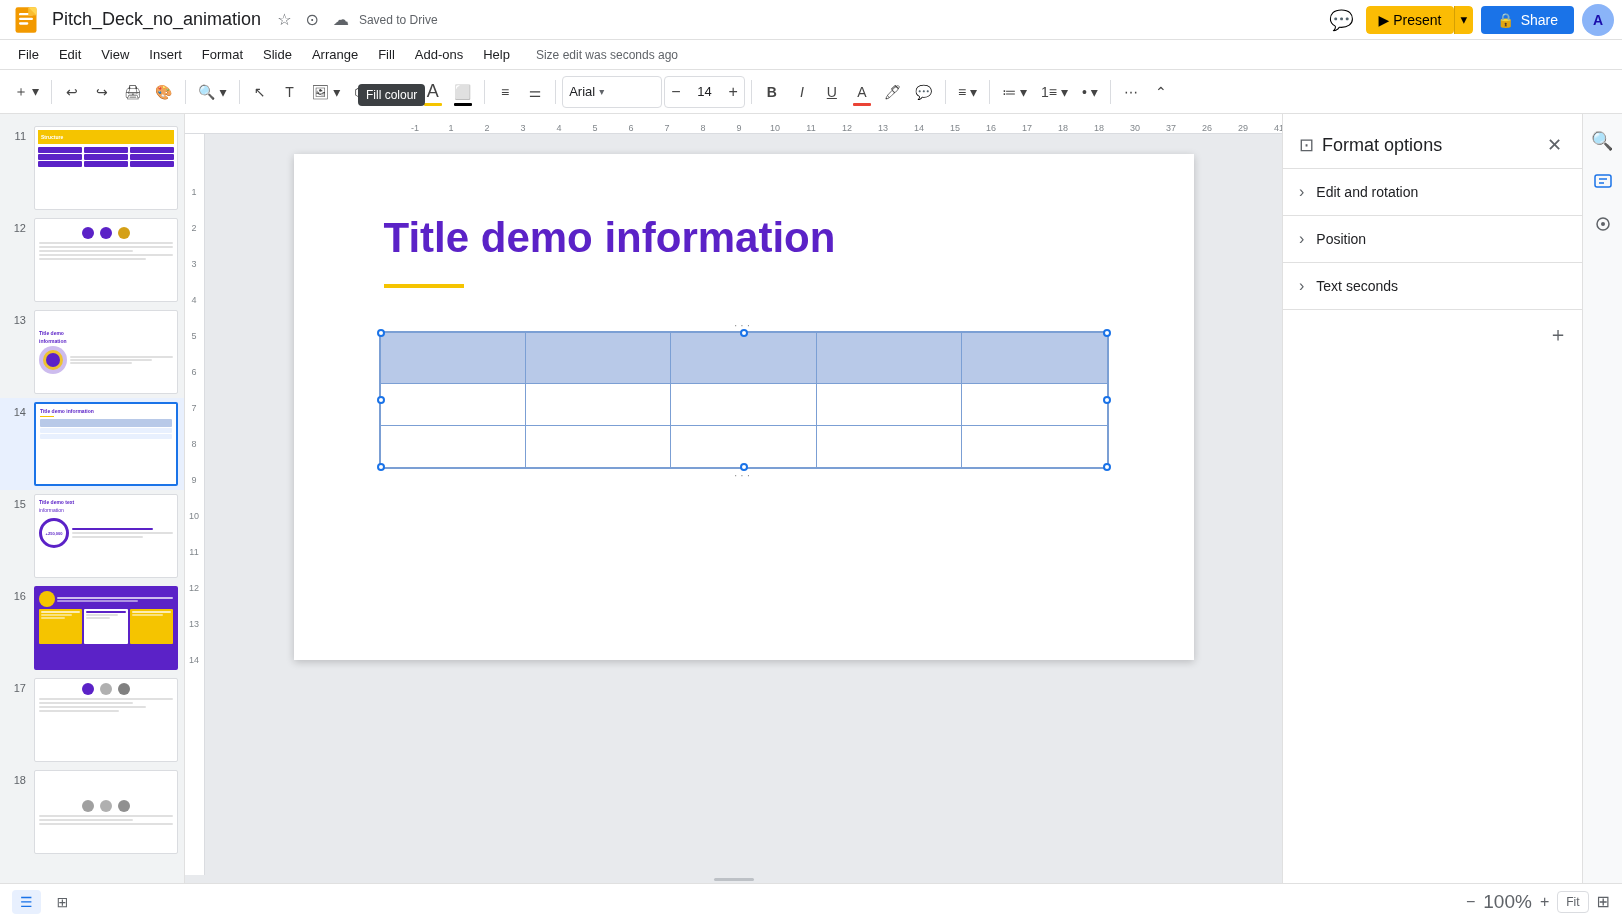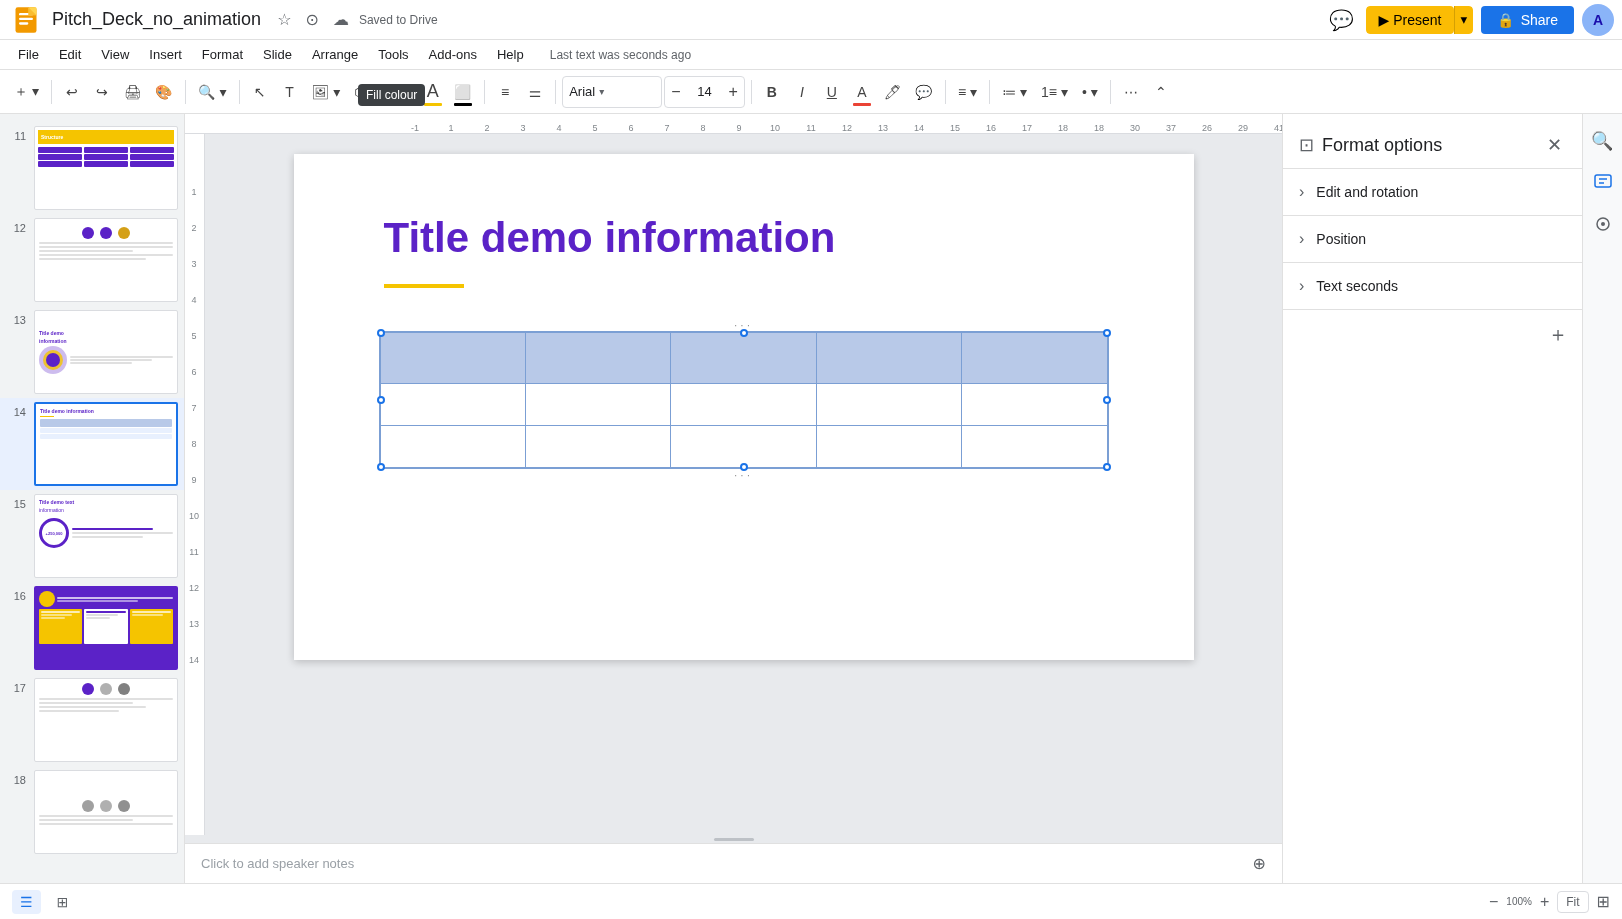--- a/index.html
+++ b/index.html
@@ -158,24 +158,24 @@
 </div>
 
 <div class="menu-bar">
   <button class="menu-item">File</button>
   <button class="menu-item">Edit</button>
   <button class="menu-item">View</button>
   <button class="menu-item">Insert</button>
   <button class="menu-item">Format</button>
   <button class="menu-item">Slide</button>
   <button class="menu-item">Arrange</button>
-  <button class="menu-item">Tools</button>
+  <button class="menu-item">Fill</button>
   <button class="menu-item">Add-ons</button>
   <button class="menu-item">Help</button>
-  <span class="last-edit">Last text was seconds ago</span>
+  <span class="last-edit">Size edit was seconds ago</span>
 </div>
 
 <div class="toolbar">
 
   <button class="toolbar-btn" title="Add">＋ ▾</button>
   <div class="toolbar-divider"></div>
   <button class="toolbar-btn" title="Undo">↩</button>
   <button class="toolbar-btn" title="Redo">↪</button>
   <button class="toolbar-btn" title="Print">🖨</button>
   <button class="toolbar-btn" title="Paint format">🎨</button>
@@ -526,24 +526,20 @@
             </div>
           </div>
         </div>
       </div>
     </div>
 
     <div style="height:8px;background:#e8eaed;display:flex;align-items:center;justify-content:center;cursor:row-resize;">
       <div style="width:40px;height:3px;background:#bdc1c6;border-radius:2px;"></div>
     </div>
 
-    <div style="height:40px;background:#fff;border-top:1px solid #e0e0e0;display:flex;align-items:center;padding:0 16px;position:relative;">
-      <span class="notes-text">Click to add speaker notes</span>
-      <button style="position:absolute;right:16px;background:none;border:none;cursor:pointer;font-size:16px;color:#5f6368;border-radius:4px;">⊕</button>
-    </div>
 
   </div>
 
   <div class="right-panel">
     <div class="format-options-header">
       <div style="display:flex;align-items:center;gap:8px;">
         <span style="color:#5f6368;font-size:18px;">⊡</span>
         <span class="format-options-title">Format options</span>
       </div>
       <button class="format-close-btn">✕</button>
@@ -594,18 +590,18 @@
 
 </div>
 
 <div class="bottom-section">
   <div class="bottom-left">
     <button class="view-toggle-btn active">☰</button>
     <button class="view-toggle-btn">⊞</button>
   </div>
   <div class="bottom-right">
     <button class="zoom-btn">−</button>
-    <span style="font-size:10px;color:#5f6368;">100%</span>
+    <span style="font-size:19px;color:#5f6368;">100%</span>
     <button class="zoom-btn">+</button>
     <button style="background:none;border:1px solid #dadce0;border-radius:4px;padding:3px 8px;cursor:pointer;font-size:12px;color:#5f6368;">Fit</button>
     <button class="zoom-btn">⊞</button>
   </div>
 </div>
 
 </body></html>

